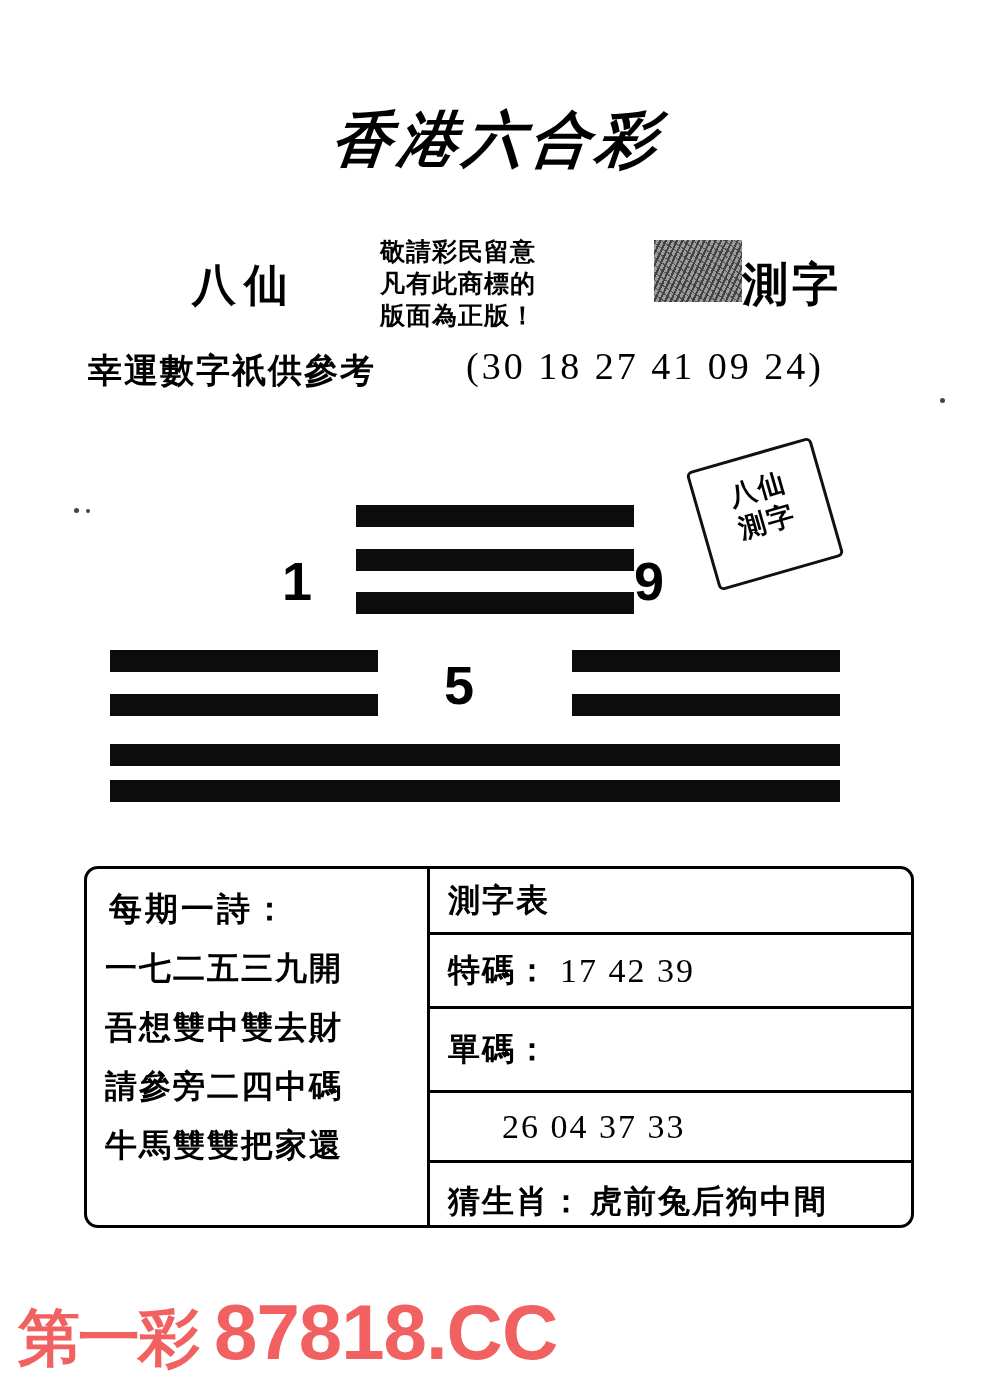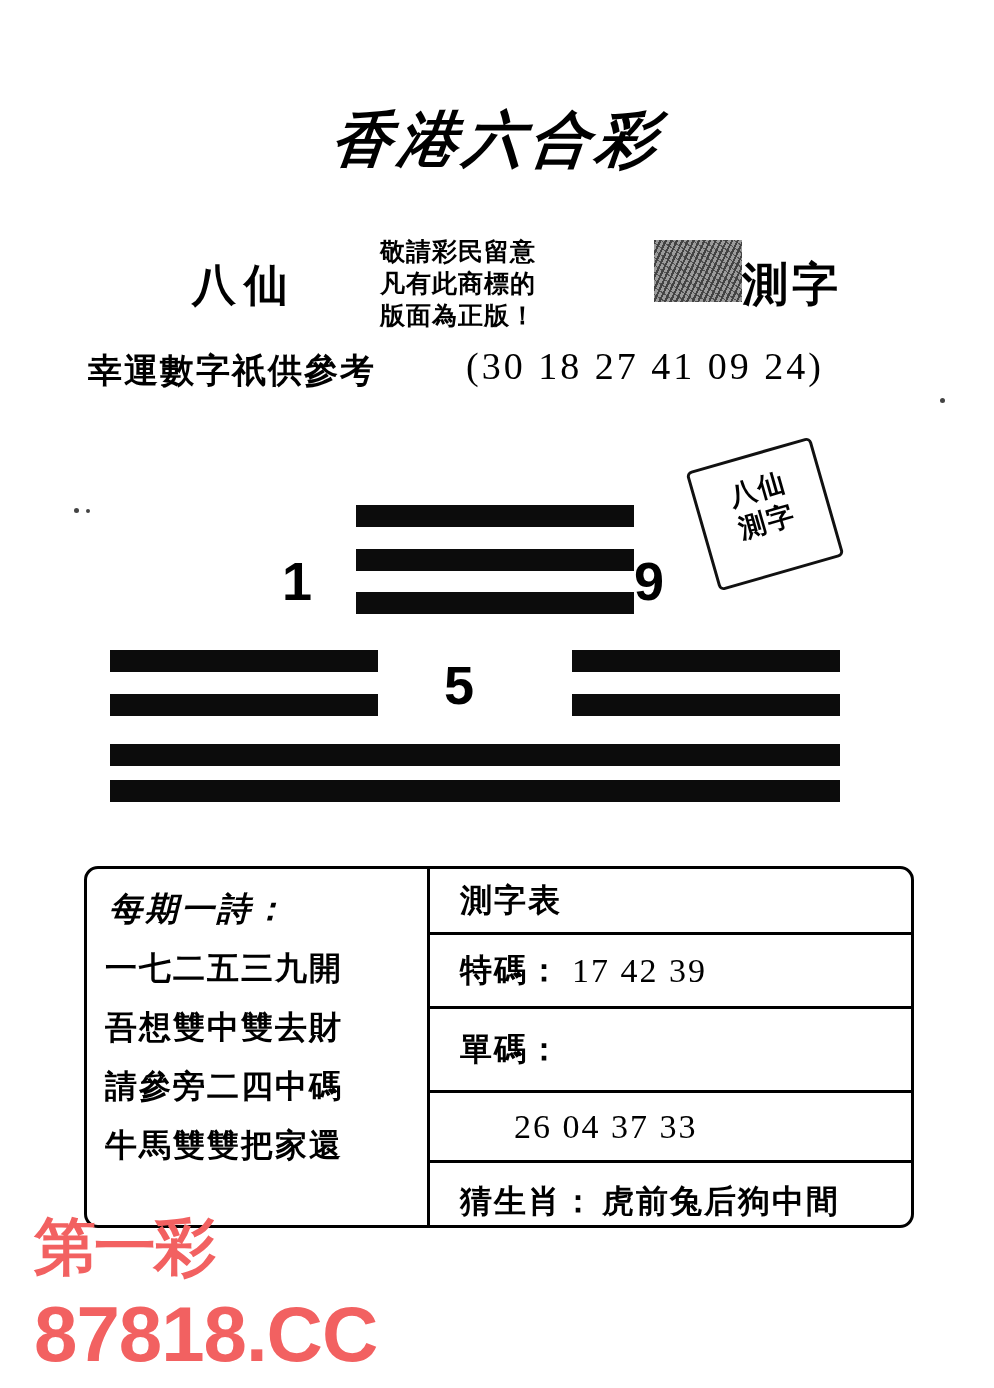--- a/index.html
+++ b/index.html
@@ -157,21 +157,20 @@
     width: 340px; height: 100%;
     box-sizing: border-box;
     padding: 18px 0 0 0;
   }
   .poem-title {
     font-family: "DejaVu Serif", serif;
     font-size: 33px;
     font-weight: bold;
     padding-left: 22px;
     letter-spacing: 3px;
-    font-style: italic;
   }
   .poem-line {
     font-family: "DejaVu Serif", serif;
     font-size: 32px;
     font-weight: bold;
     letter-spacing: 2px;
     margin-top: 15px;
     padding-left: 18px;
   }
   .poem-line.indent { }
@@ -181,21 +180,21 @@
     top: 0;
     left: 343px;
     width: 484px;
     height: 100%;
   }
   .rrow {
     border-bottom: 3px solid #000;
     box-sizing: border-box;
     display: flex;
     align-items: center;
-    padding-left: 30px;
+    padding-left: 18px;
   }
   .rrow:last-child { border-bottom: none; }
   .r0 { height: 66px; }
   .r1 { height: 74px; }
   .r2 { height: 84px; }
   .r3 { height: 70px; }
   .r4 { height: 77px; }
   .rlabel {
     font-family: "DejaVu Serif", serif;
     font-size: 32px;
@@ -221,21 +220,20 @@
   }
 
   
   .footer {
     position: absolute;
     bottom: 8px;
     left: 18px;
     display: flex;
     align-items: baseline;
     color: #f26161;
-    flex-direction: column;
   }
   .footer-cn {
     font-family: "DejaVu Sans", sans-serif;
     font-size: 62px;
     font-weight: bold;
     letter-spacing: -2px;
   }
   .footer-url {
     font-family: "Liberation Sans", sans-serif;
     font-size: 78px;

